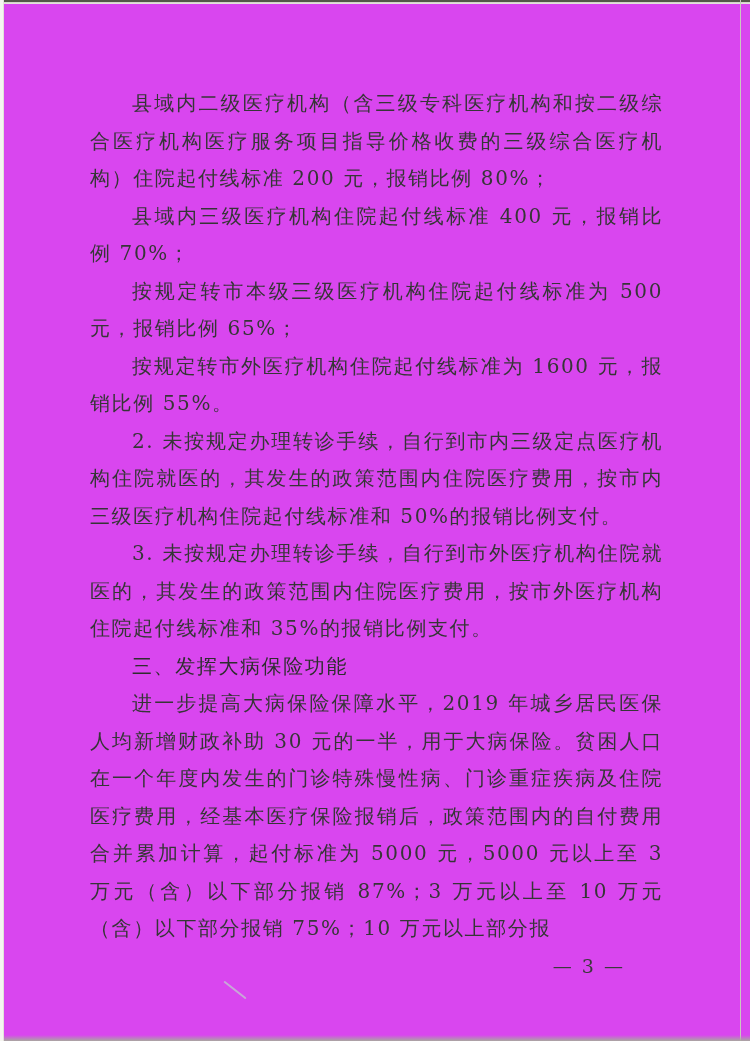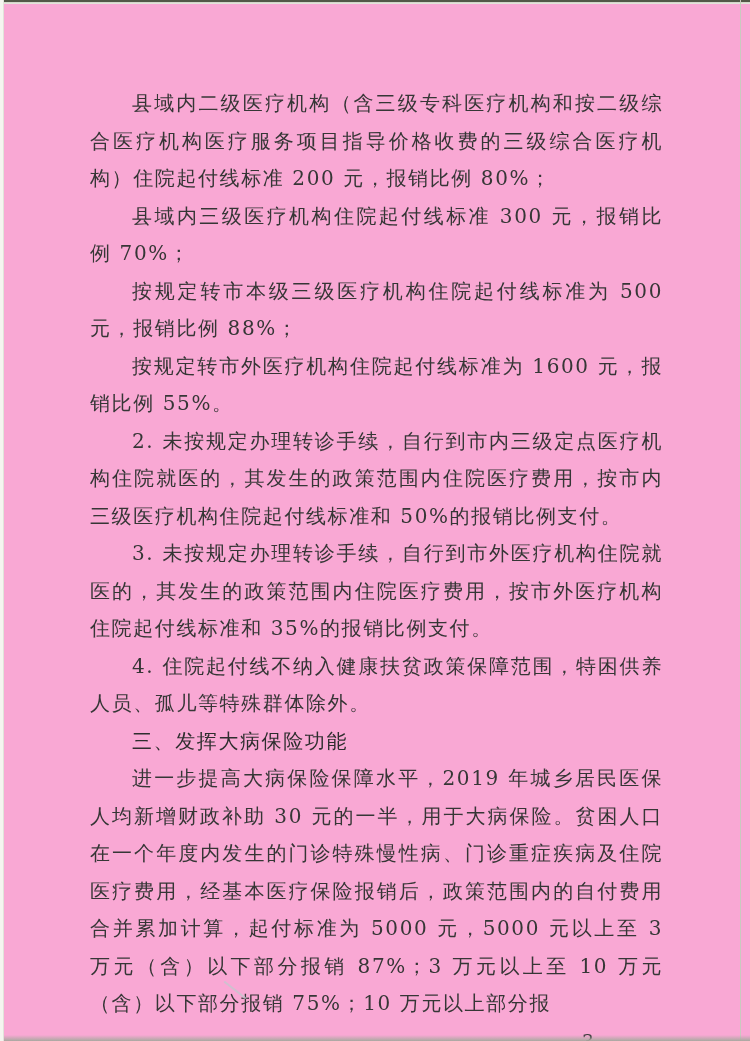--- a/index.html
+++ b/index.html
@@ -10,21 +10,21 @@
     width: 750px;
     height: 1041px;
     position: relative;
     overflow: hidden;
     background: #fcfcfa;
     font-family: "DejaVu Serif", "Liberation Serif", serif;
   }
   .scan-page {
     position: absolute;
     inset: 0;
-    background: #f9a8d4;
+    background: #d946ef;
   }
   
   .edge-top {
     position: absolute;
     top: 0; left: 0; right: 0;
     height: 4px;
     background: linear-gradient(to bottom, #535748 0px, #535748 2px, #cdd0c3 2px, #e9eae2 4px);
   }
   .edge-right {
     position: absolute;
@@ -89,26 +89,25 @@
     color: #3a3a3a;
   }
 </style>
 </head>
 <body>
 
 <div class="scan-page">
 
   <div class="page-text">
     <p>县域内二级医疗机构（含三级专科医疗机构和按二级综合医疗机构医疗服务项目指导价格收费的三级综合医疗机构）住院起付线标准 200 元，报销比例 80%；</p>
-    <p>县域内三级医疗机构住院起付线标准 300 元，报销比例 70%；</p>
-    <p>按规定转市本级三级医疗机构住院起付线标准为 500 元，报销比例 88%；</p>
+    <p>县域内三级医疗机构住院起付线标准 400 元，报销比例 70%；</p>
+    <p>按规定转市本级三级医疗机构住院起付线标准为 500 元，报销比例 65%；</p>
     <p>按规定转市外医疗机构住院起付线标准为 1600 元，报销比例 55%。</p>
     <p>2. 未按规定办理转诊手续，自行到市内三级定点医疗机构住院就医的，其发生的政策范围内住院医疗费用，按市内三级医疗机构住院起付线标准和 50%的报销比例支付。</p>
     <p>3. 未按规定办理转诊手续，自行到市外医疗机构住院就医的，其发生的政策范围内住院医疗费用，按市外医疗机构住院起付线标准和 35%的报销比例支付。</p>
-    <p>4. 住院起付线不纳入健康扶贫政策保障范围，特困供养人员、孤儿等特殊群体除外。</p>
     <p class="section-heading">三、发挥大病保险功能</p>
     <p>进一步提高大病保险保障水平，2019 年城乡居民医保人均新增财政补助 30 元的一半，用于大病保险。贫困人口在一个年度内发生的门诊特殊慢性病、门诊重症疾病及住院医疗费用，经基本医疗保险报销后，政策范围内的自付费用合并累加计算，起付标准为 5000 元，5000 元以上至 3 万元（含）以下部分报销 87%；3 万元以上至 10 万元（含）以下部分报销 75%；10 万元以上部分报</p>
     <p class="page-footer">— 3 —</p>
   </div>
 
   <div class="edge-top"></div>
   <div class="edge-right"></div>
   <div class="edge-bottom"></div>
   <div class="edge-left"></div>
   <div class="scratch-mark"></div>

